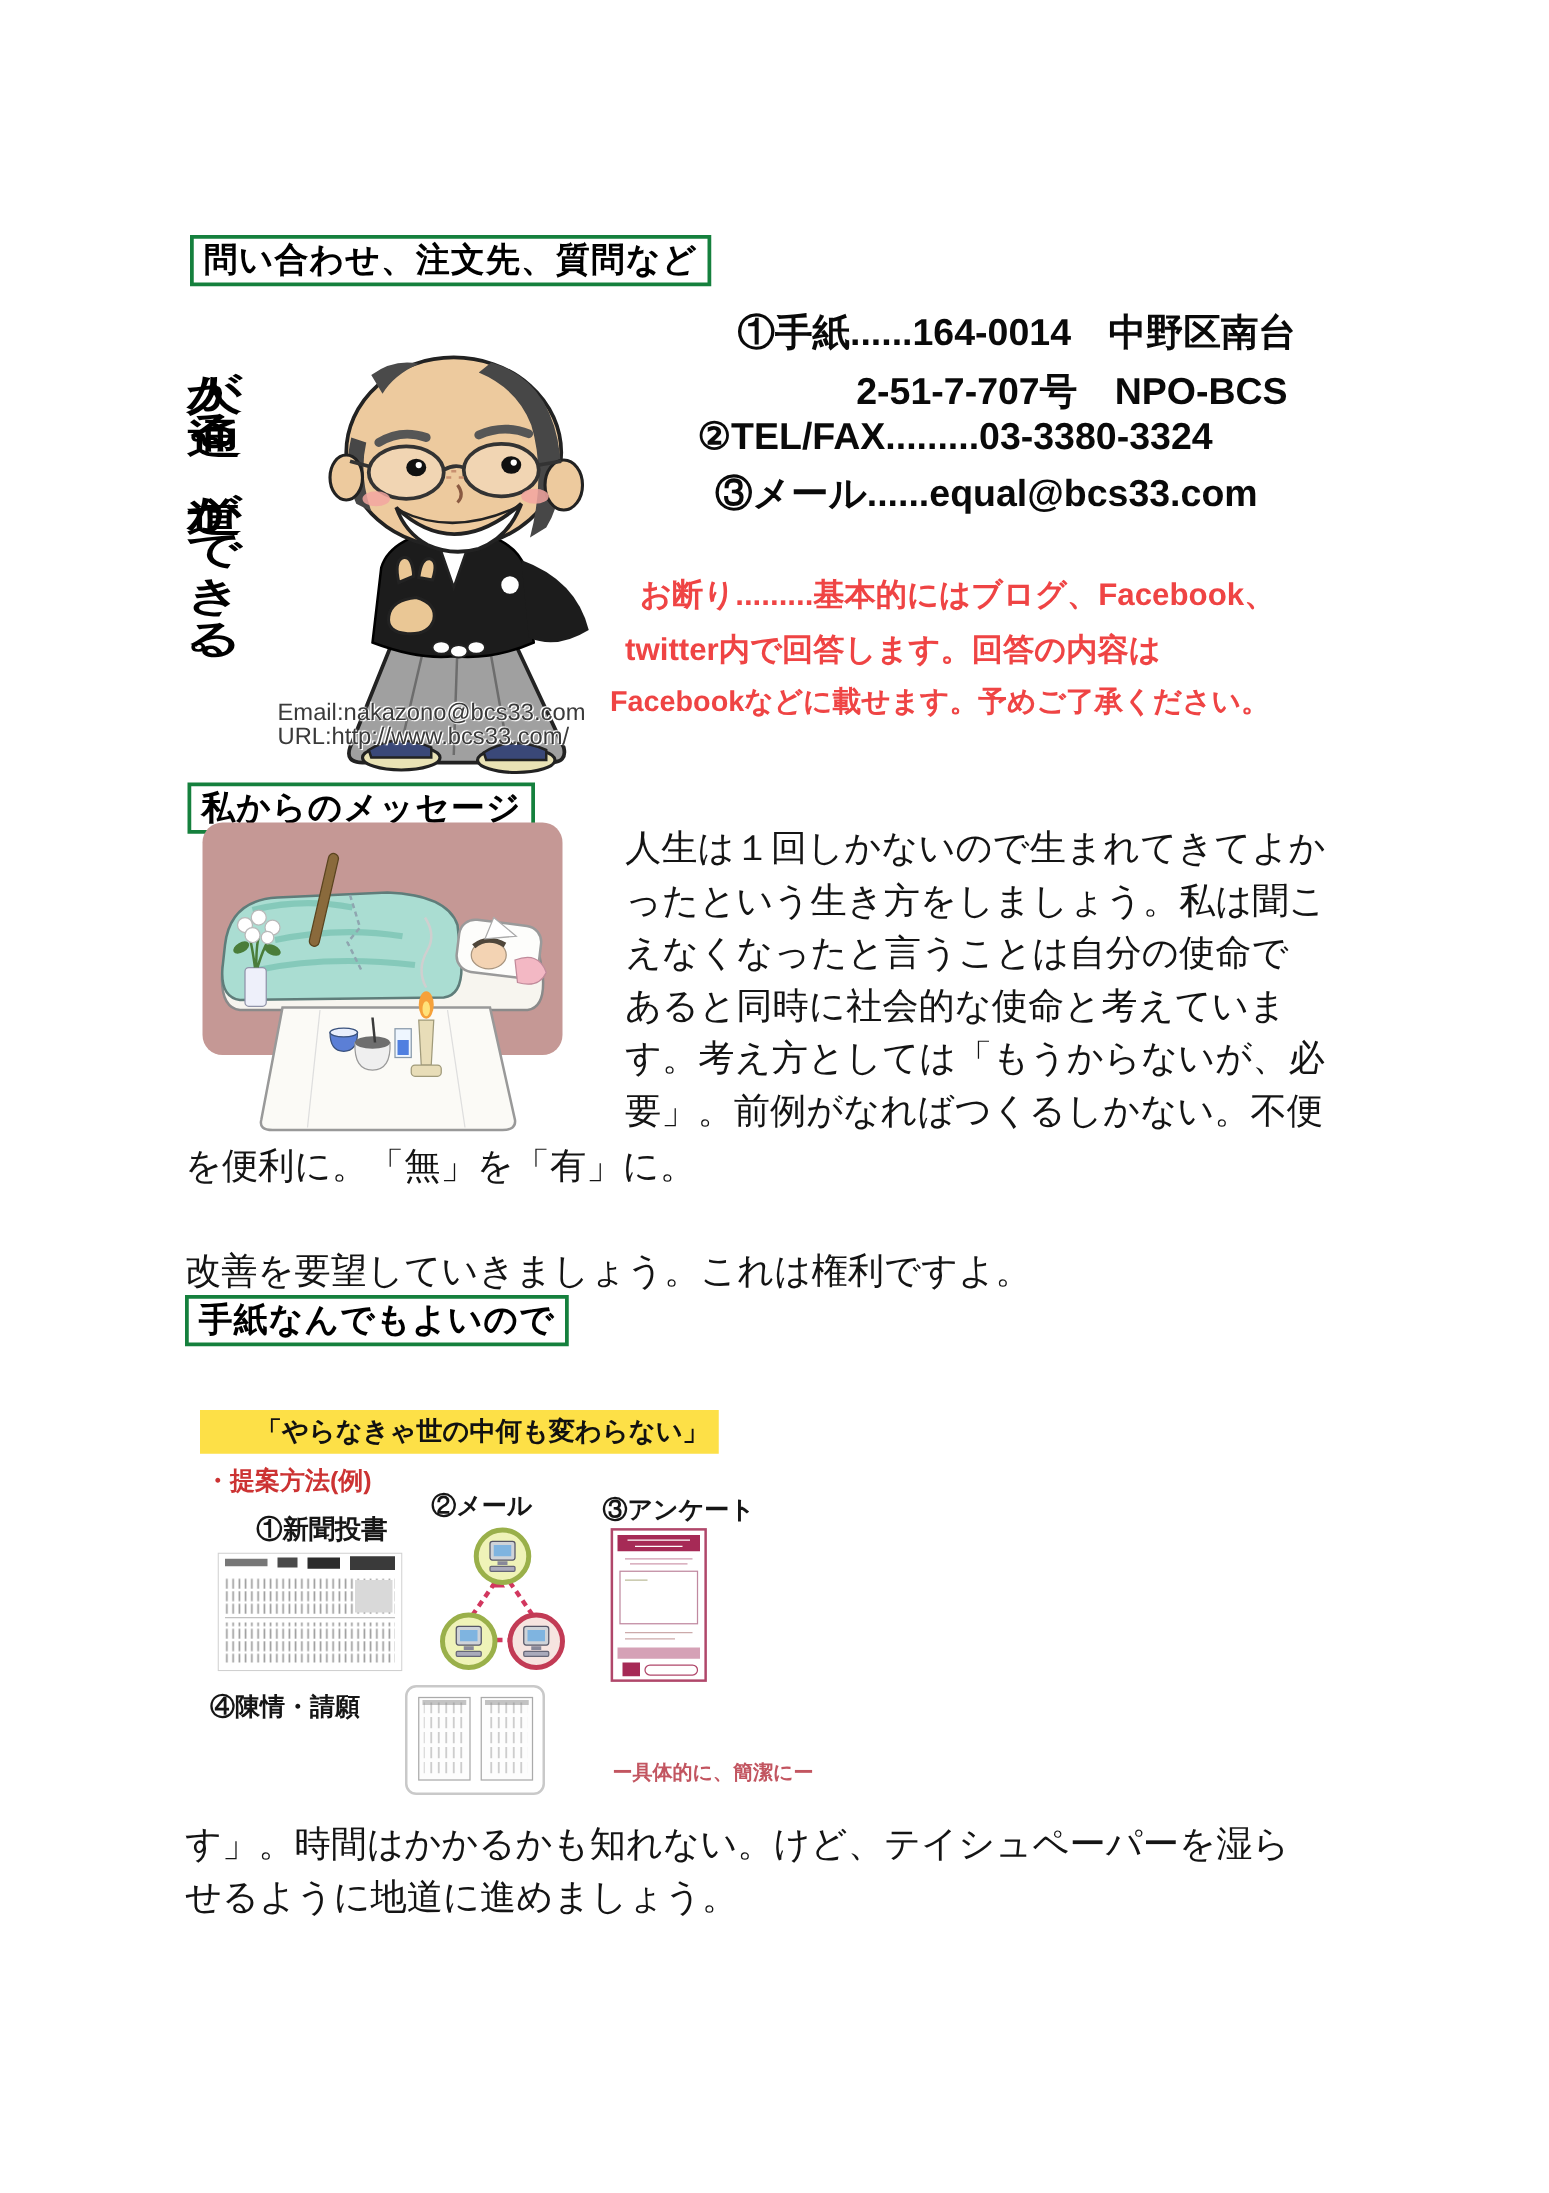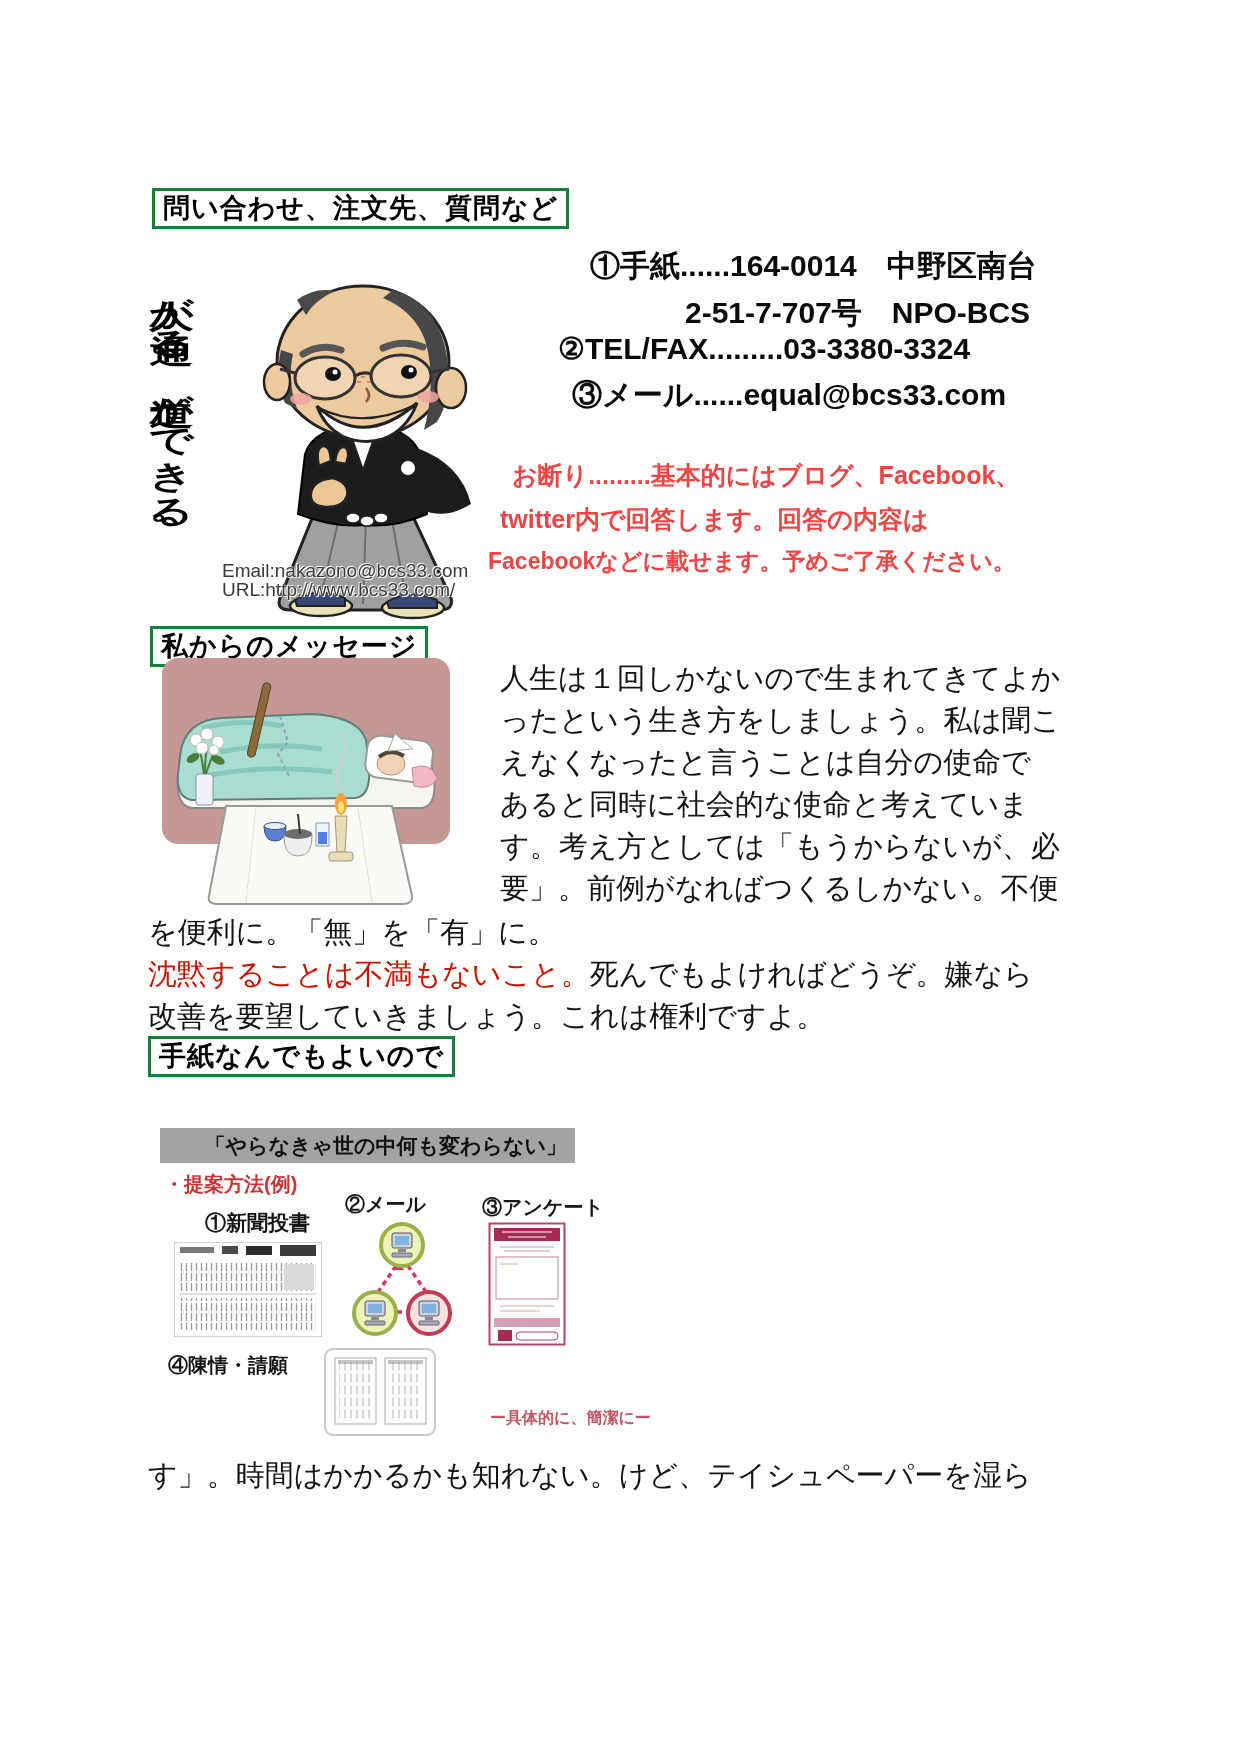--- a/index.html
+++ b/index.html
@@ -12,21 +12,21 @@
   .disc{font-size:25px;font-weight:800;color:#ef4444;}
   .disc-small{font-size:23px;}
   .serif{font-family:Liberation Mono, monospace;font-size:29px;color:#141414;}
   .lines42 div{height:42px;line-height:42px;}
   .v-slogan{writing-mode:vertical-rl;text-orientation:upright;
             font-family:"Liberation Serif","DejaVu Serif",serif;font-weight:900;font-size:44px;
             line-height:1.02;letter-spacing:-2px;color:#000;
             transform:scaleY(.72);transform-origin:top center;}
   .mail-txt{font-size:19px;line-height:19px;color:#3a3a3a;
             text-shadow:0 0 2px #fff,1px 1px 0 #fff,-1px -1px 0 #fff;}
-  .banner{background:#a3a3a3;font-weight:900;font-size:21px;line-height:35px;
+  .banner{background:#fde047;font-weight:900;font-size:21px;line-height:35px;
           text-align:right;padding-right:8px;color:#111;}
   .fig-label{font-weight:800;font-size:20px;color:#161616;}
   .fig-label-lg{font-size:21px;}
   .sub-red{color:#cc3333;font-weight:800;font-size:20px;}
   .note-red{color:#c25560;font-weight:800;font-size:16px;}
   .red{color:#c81400;}
   svg{display:block;}
 </style>
 </head>
 <body>
@@ -157,23 +157,20 @@
 
   <div class="abs serif lines42" style="left:500px;top:660px;">
     <div>人生は１回しかないので生まれてきてよか</div>
     <div>ったという生き方をしましょう。私は聞こ</div>
     <div>えなくなったと言うことは自分の使命で</div>
     <div>あると同時に社会的な使命と考えていま</div>
     <div>す。考え方としては「もうからないが、必</div>
     <div>要」。前例がなればつくるしかない。不便</div>
   </div>
   <div class="abs serif" style="left:148px;top:913px;">を便利に。「無」を「有」に。</div>
-  <div class="abs serif" style="left:148px;top:955px;">
-    <span class="red">沈黙することは不満もないこと。</span><span>死んでもよければどうぞ。嫌なら</span>
-  </div>
   <div class="abs serif" style="left:148px;top:997px;">改善を要望していきましょう。これは権利ですよ。</div>
 
   <div class="abs hdr" style="left:148px;top:1036px;">手紙なんでもよいので</div>
 
   <div class="abs" style="left:160px;top:1112px;width:415px;height:338px;">
     <div class="abs banner" style="left:0;top:16px;width:407px;height:35px;">「やらなきゃ世の中何も変わらない」</div>
     <div class="abs sub-red" style="left:4px;top:59px;">・提案方法(例)</div>
     <div class="abs fig-label" style="left:185px;top:79px;">②メール</div>
     <div class="abs fig-label" style="left:322px;top:82px;">③アンケート</div>
     <div class="abs fig-label fig-label-lg" style="left:45px;top:97px;">①新聞投書</div>
@@ -255,14 +252,15 @@
       <rect x="14" y="12" width="35" height="4" fill="#8a8a8a" opacity=".5"></rect>
       <rect x="61" y="10" width="41" height="66" fill="#fdfdfd" stroke="#aaa"></rect>
       <rect x="65" y="14" width="33" height="58" fill="url(#pp)"></rect>
       <rect x="64" y="12" width="35" height="4" fill="#8a8a8a" opacity=".5"></rect>
     </svg>
 
     <div class="abs note-red" style="left:330px;top:296px;">ー具体的に、簡潔にー</div>
   </div>
 
   <div class="abs serif" style="left:148px;top:1456px;">す」。時間はかかるかも知れない。けど、テイシュペーパーを湿ら</div>
+  <div class="abs serif" style="left:148px;top:1498px;">せるように地道に進めましょう。</div>
 
 </div>
 
 </body></html>

